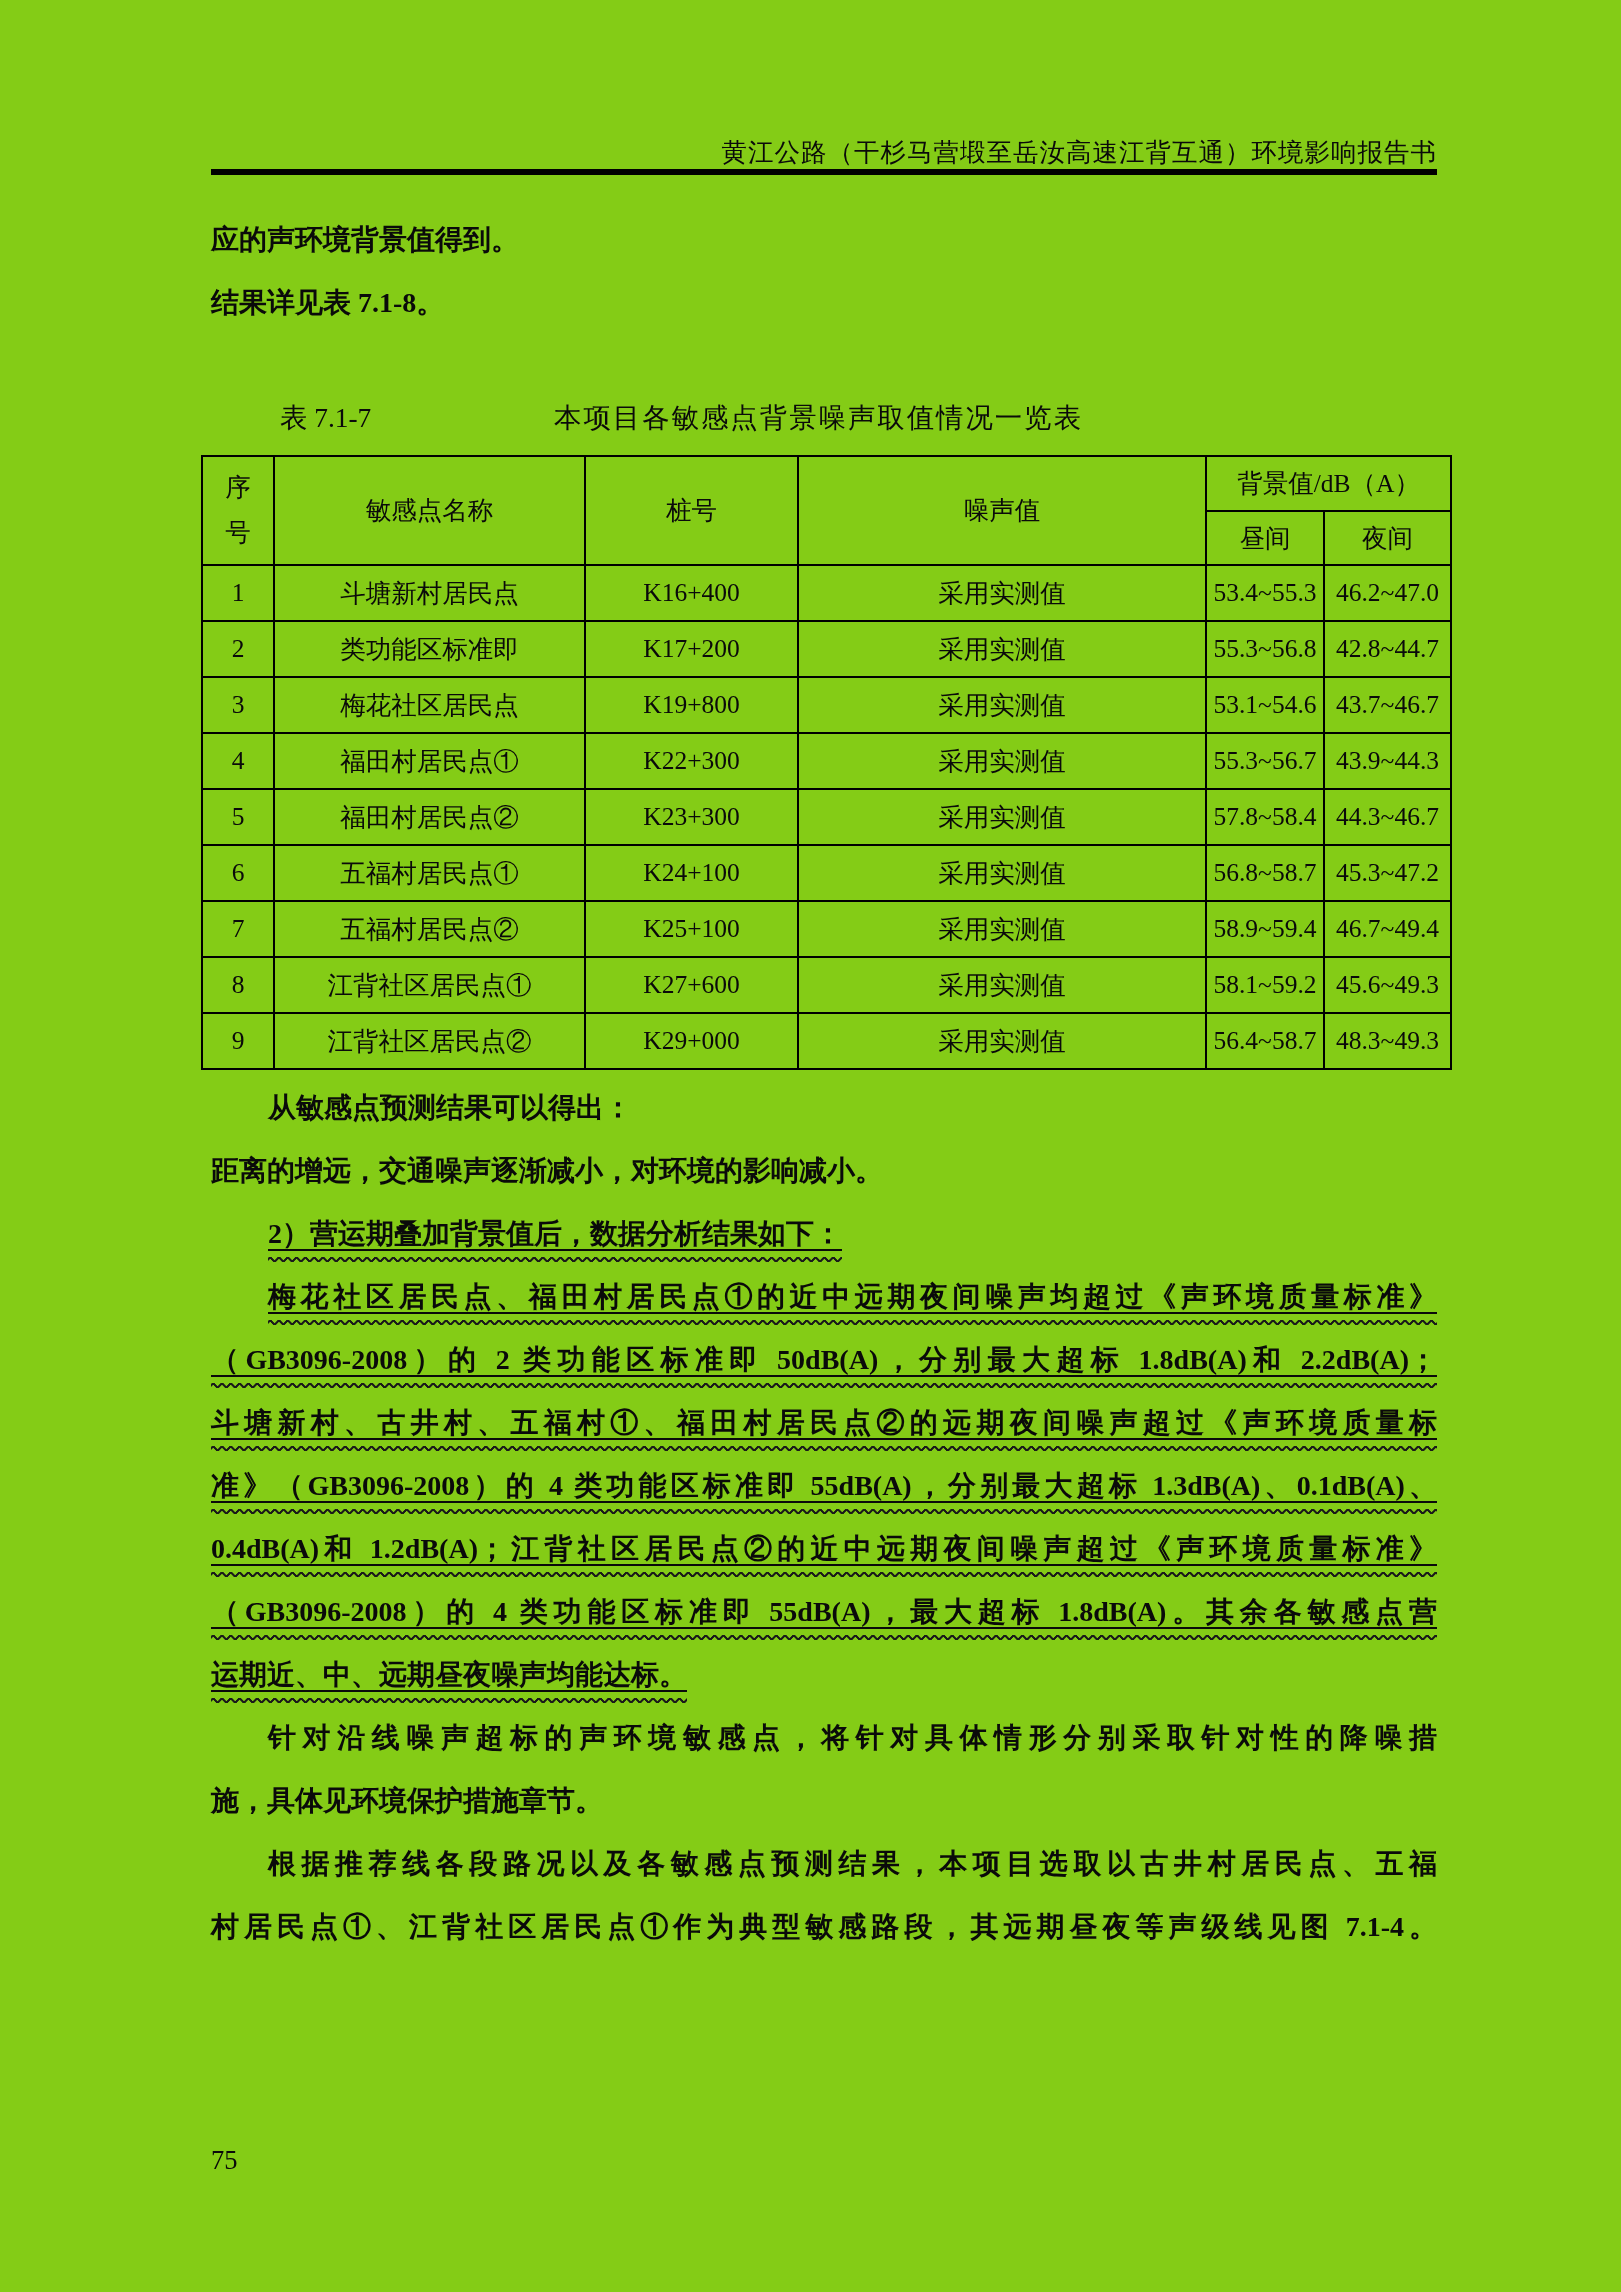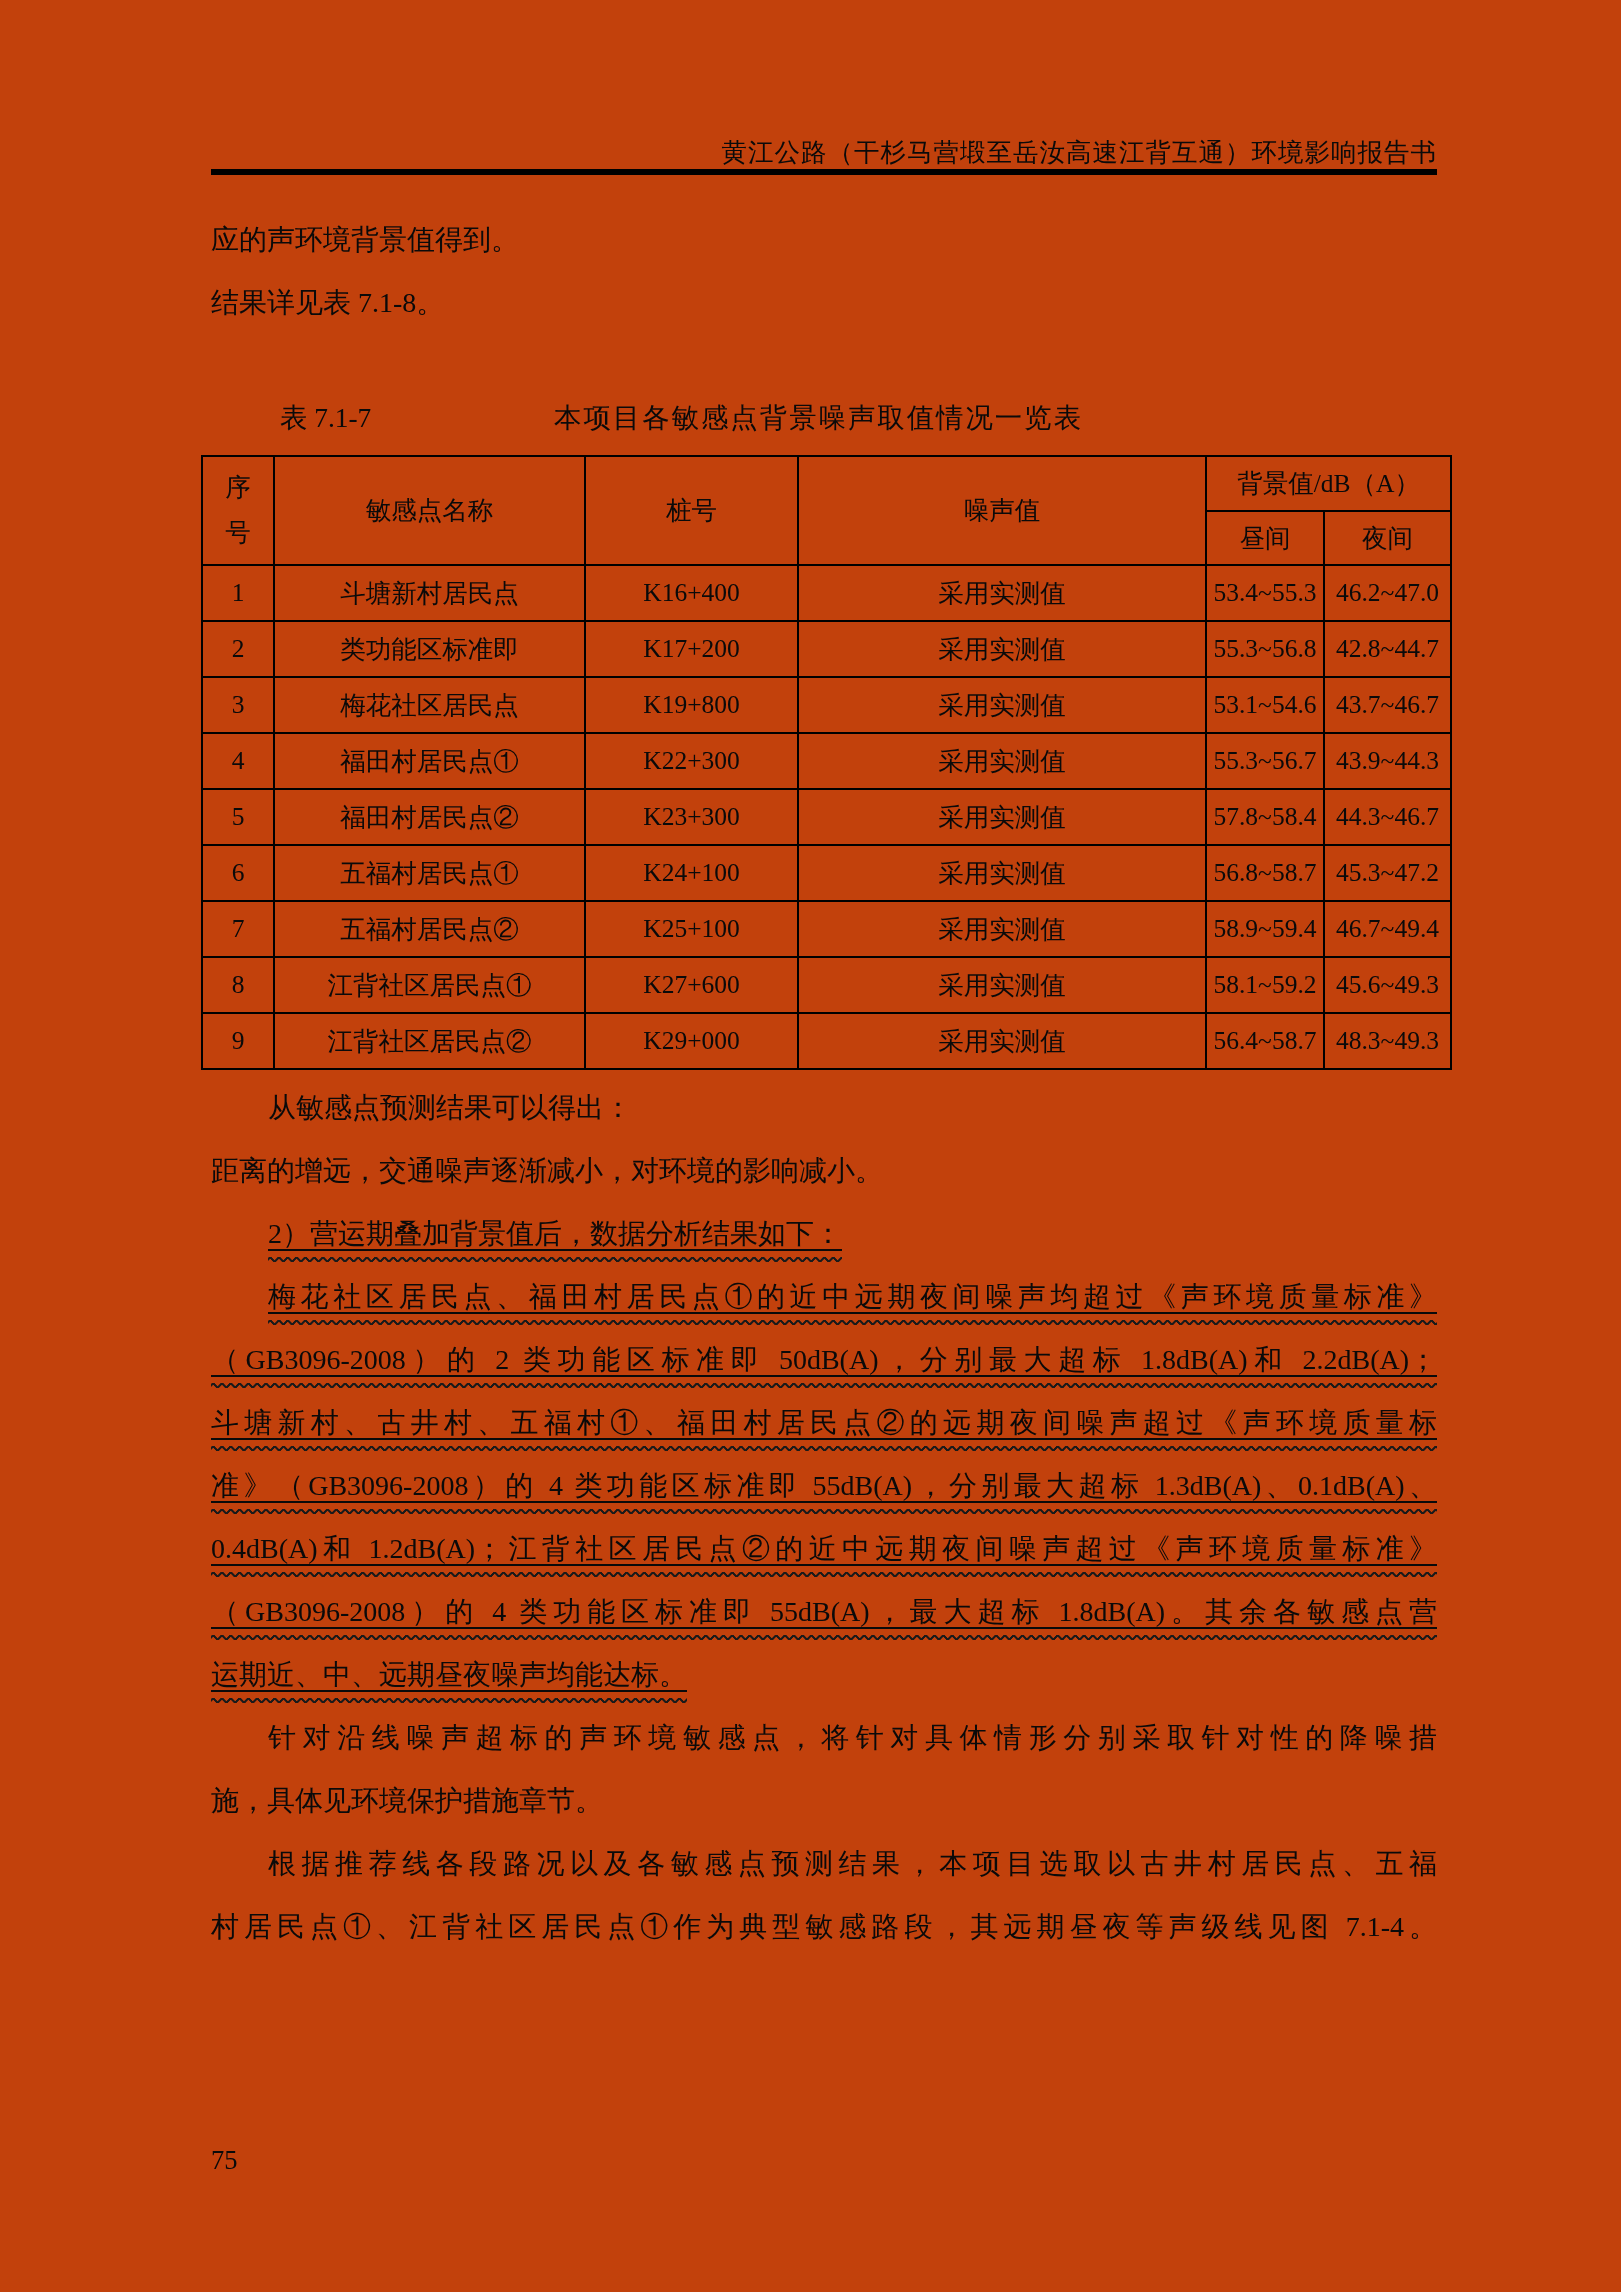--- a/index.html
+++ b/index.html
@@ -1,40 +1,40 @@
 <!DOCTYPE html>
 <html><head>
 <meta charset="utf-8">
 <style>
   html, body { margin: 0; padding: 0; background: #ffffff; }
   .page {
     position: relative;
     width: 1621px;
     height: 2293px;
-    background: #c2410c;
+    background: #84cc16;
     color: #0a0a0a;
     font-family: "Liberation Serif", serif;
     overflow: hidden;
   }
   
   .doc-header {
     position: absolute;
     top: 135px; left: 211px; width: 1226px;
     text-align: right;
     font-size: 25.5px;
     letter-spacing: 1px;
     white-space: nowrap;
   }
   .header-rule {
     position: absolute;
     top: 169px; left: 211px; width: 1226px; height: 5.9px;
     background: #000;
   }
   
-  .flow { position: absolute; left: 211px; width: 1226px; font-size: 28px; }
+  .flow { position: absolute; left: 211px; width: 1226px; font-size: 28px; font-weight: bold; }
   .line { height: 63px; line-height: 63px; text-align: left; white-space: nowrap; }
   .jl   { text-align: justify; text-align-last: justify; white-space: normal; }
   .ind  { text-indent: 57px; }
   
   .uw {
     text-decoration: underline;
     text-decoration-thickness: 2px;
     text-underline-offset: 5.9px;
     padding-bottom: 12.7px;
     background-image:

